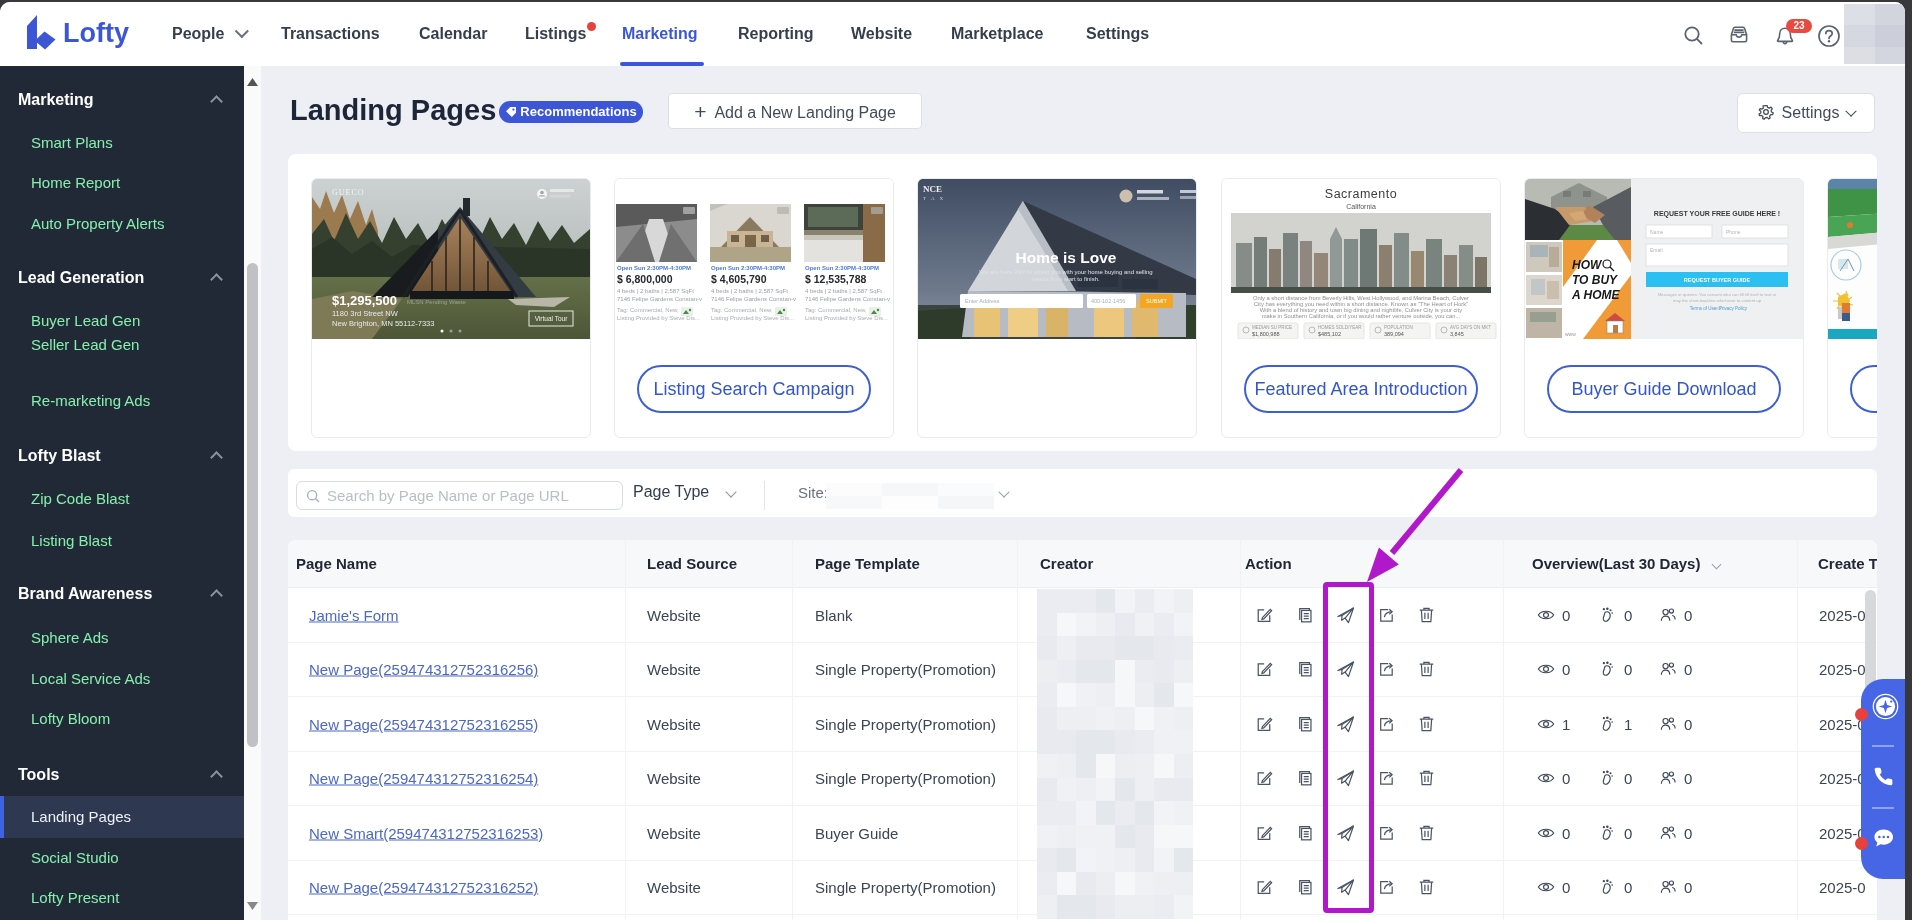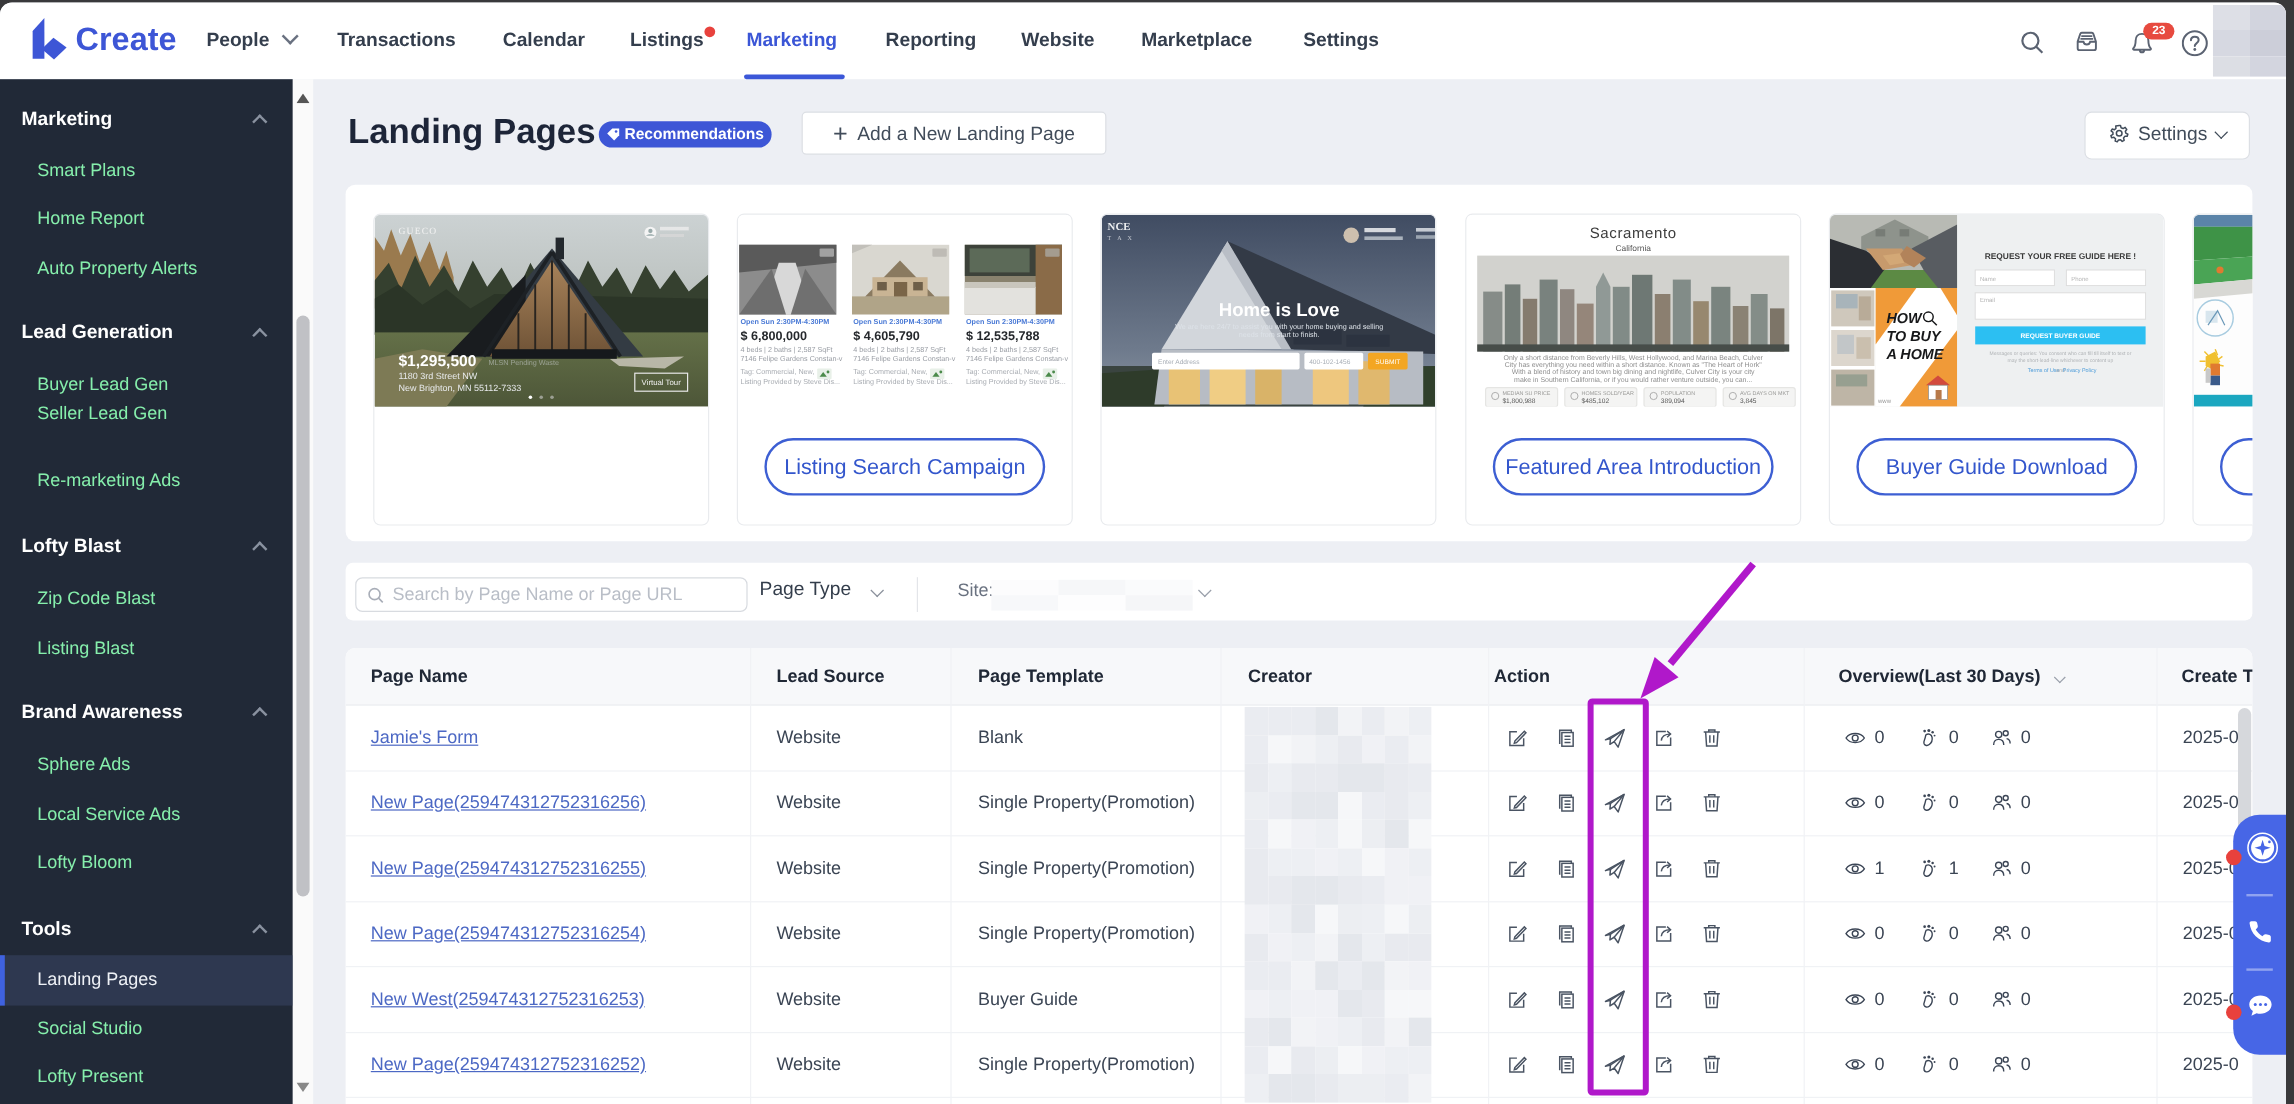--- a/index.html
+++ b/index.html
@@ -126,21 +126,21 @@
       </g>
   </defs>
 </svg>
 <div id="win">
 
   <div id="nav">
     <svg class="abs" style="left:27px;top:13px" width="30" height="35" viewBox="0 0 30 35">
       <polygon points="0,11 10,0 10,34 0,34" fill="#3d56d6"></polygon>
       <polygon points="17.5,16.5 28.5,24.5 18,34.5 7.8,25.8" fill="#3d56d6"></polygon>
     </svg>
-    <div class="abs" style="left:63px;top:16px;font-size:27px;font-weight:700;color:#3d56d6;">Create</div>
+    <div class="abs" style="left:63px;top:16px;font-size:27px;font-weight:700;color:#3d56d6;">Lofty</div>
     <div class="navitem" style="left:172px">People<span class="chev"></span></div>
     <div class="navitem" style="left:281px">Transactions</div>
     <div class="navitem" style="left:419px">Calendar</div>
     <div class="navitem" style="left:525px">Listings</div>
     <div id="reddot"></div>
     <div class="navitem" id="mk" style="left:622px">Marketing</div>
     <div id="mkline"></div>
     <div class="navitem" style="left:738px">Reporting</div>
     <div class="navitem" style="left:851px">Website</div>
     <div class="navitem" style="left:951px">Marketplace</div>
@@ -543,21 +543,21 @@
       <div class="abs" style="left:112px;top:0;width:56px;height:13px;background:#fafbfc"></div>
       <div class="abs" style="left:0;top:13px;width:56px;height:13px;background:#f7f8fa"></div>
       <div class="abs" style="left:56px;top:13px;width:56px;height:13px;background:#fdfdfe"></div>
       <div class="abs" style="left:112px;top:13px;width:56px;height:13px;background:#f5f6f8"></div>
     </div>
     <span style="position:absolute;left:712px;top:19px;display:inline-block;width:8px;height:8px;border-right:1.6px solid #9aa0ab;border-bottom:1.6px solid #9aa0ab;transform:rotate(45deg)"></span>
   </div>
 
   <div class="panel" id="tablep">
     <div id="thead">
-      <div class="th" style="left:21px">Page Name</div>
+      <div class="th" style="left:8px">Page Name</div>
       <div class="th" style="left:359px">Lead Source</div>
       <div class="th" style="left:527px">Page Template</div>
       <div class="th" style="left:752px">Creator</div>
       <div class="th" style="left:957px">Action</div>
       <div class="th" style="left:1244px">Overview(Last 30 Days)</div>
         <span style="position:absolute;left:1425px;top:21px;display:inline-block;width:7px;height:7px;border-right:1.5px solid #9aa0ab;border-bottom:1.5px solid #9aa0ab;transform:rotate(45deg)"></span>
       <div class="th" style="left:1530px">Create Tim</div>
     </div>
     <div class="vline" style="left:337px"></div>
     <div class="vline" style="left:504px"></div>
@@ -692,21 +692,21 @@
             <use href="#i-foot"></use>
           </svg>
           <div class="num" style="left:1336px">0</div>
           <svg class="oi" style="left:1371px" viewBox="0 0 20 20">
             <use href="#i-people"></use>
           </svg>
           <div class="num" style="left:1396px">0</div>
         <div class="cell" style="left:1531px">2025-0</div>
       </div>
       <div class="row" style="top:266px">
-        <div class="cell link" style="left:21px">New West(259474312752316253)</div>
+        <div class="cell link" style="left:21px">New Smart(259474312752316253)</div>
         <div class="cell" style="left:359px">Website</div>
         <div class="cell" style="left:527px">Buyer Guide</div>
         <svg class="ai" style="left:967px" viewBox="0 0 20 20">
             <use href="#i-edit"></use>
           </svg>
           <svg class="ai" style="left:1007px" viewBox="0 0 20 20">
             <use href="#i-copy"></use>
           </svg>
           <svg class="ai" style="left:1048px" viewBox="0 0 20 20">
             <use href="#i-send"></use>

